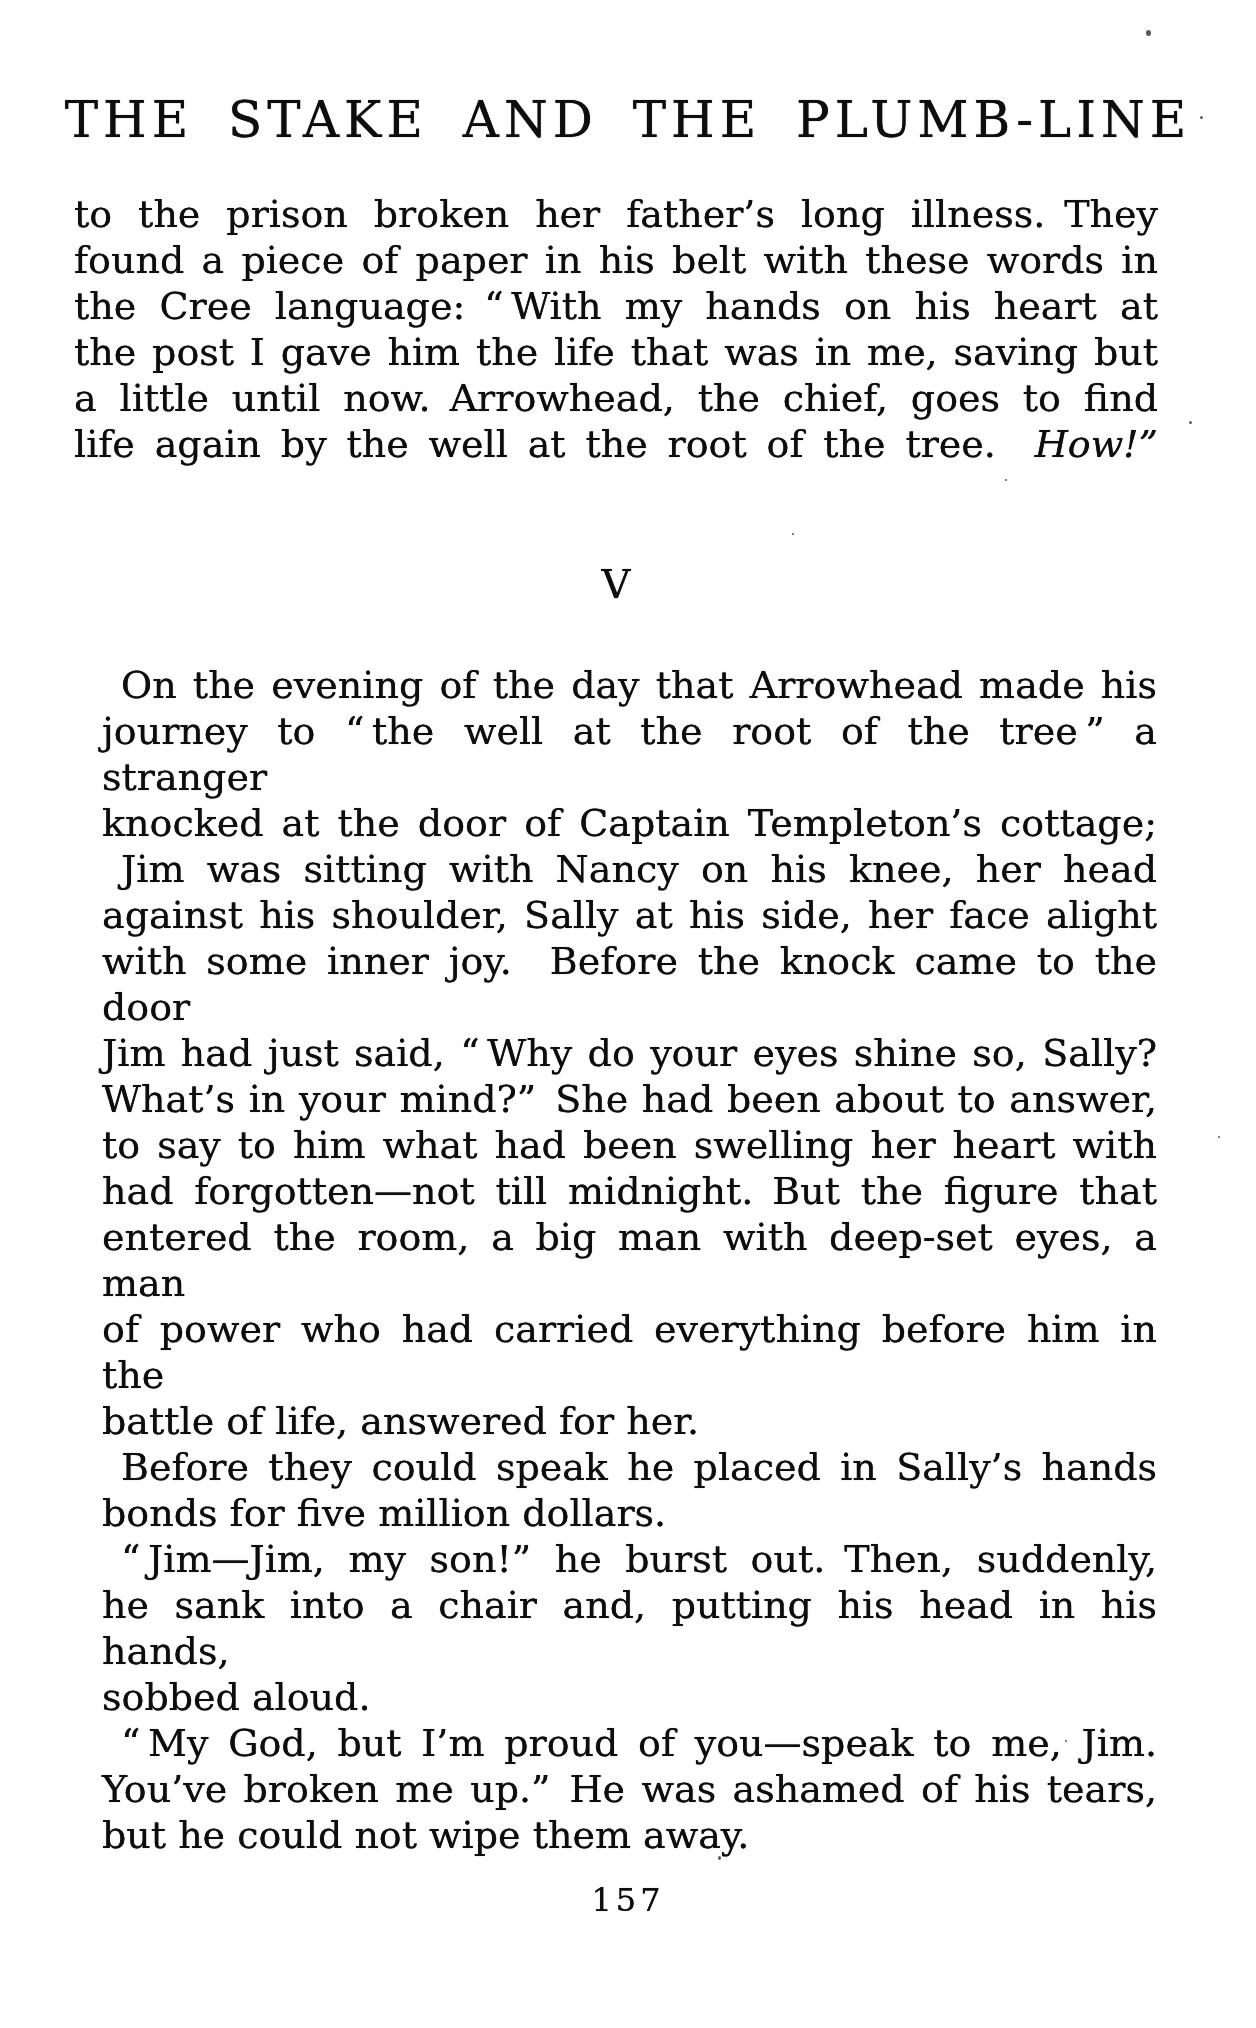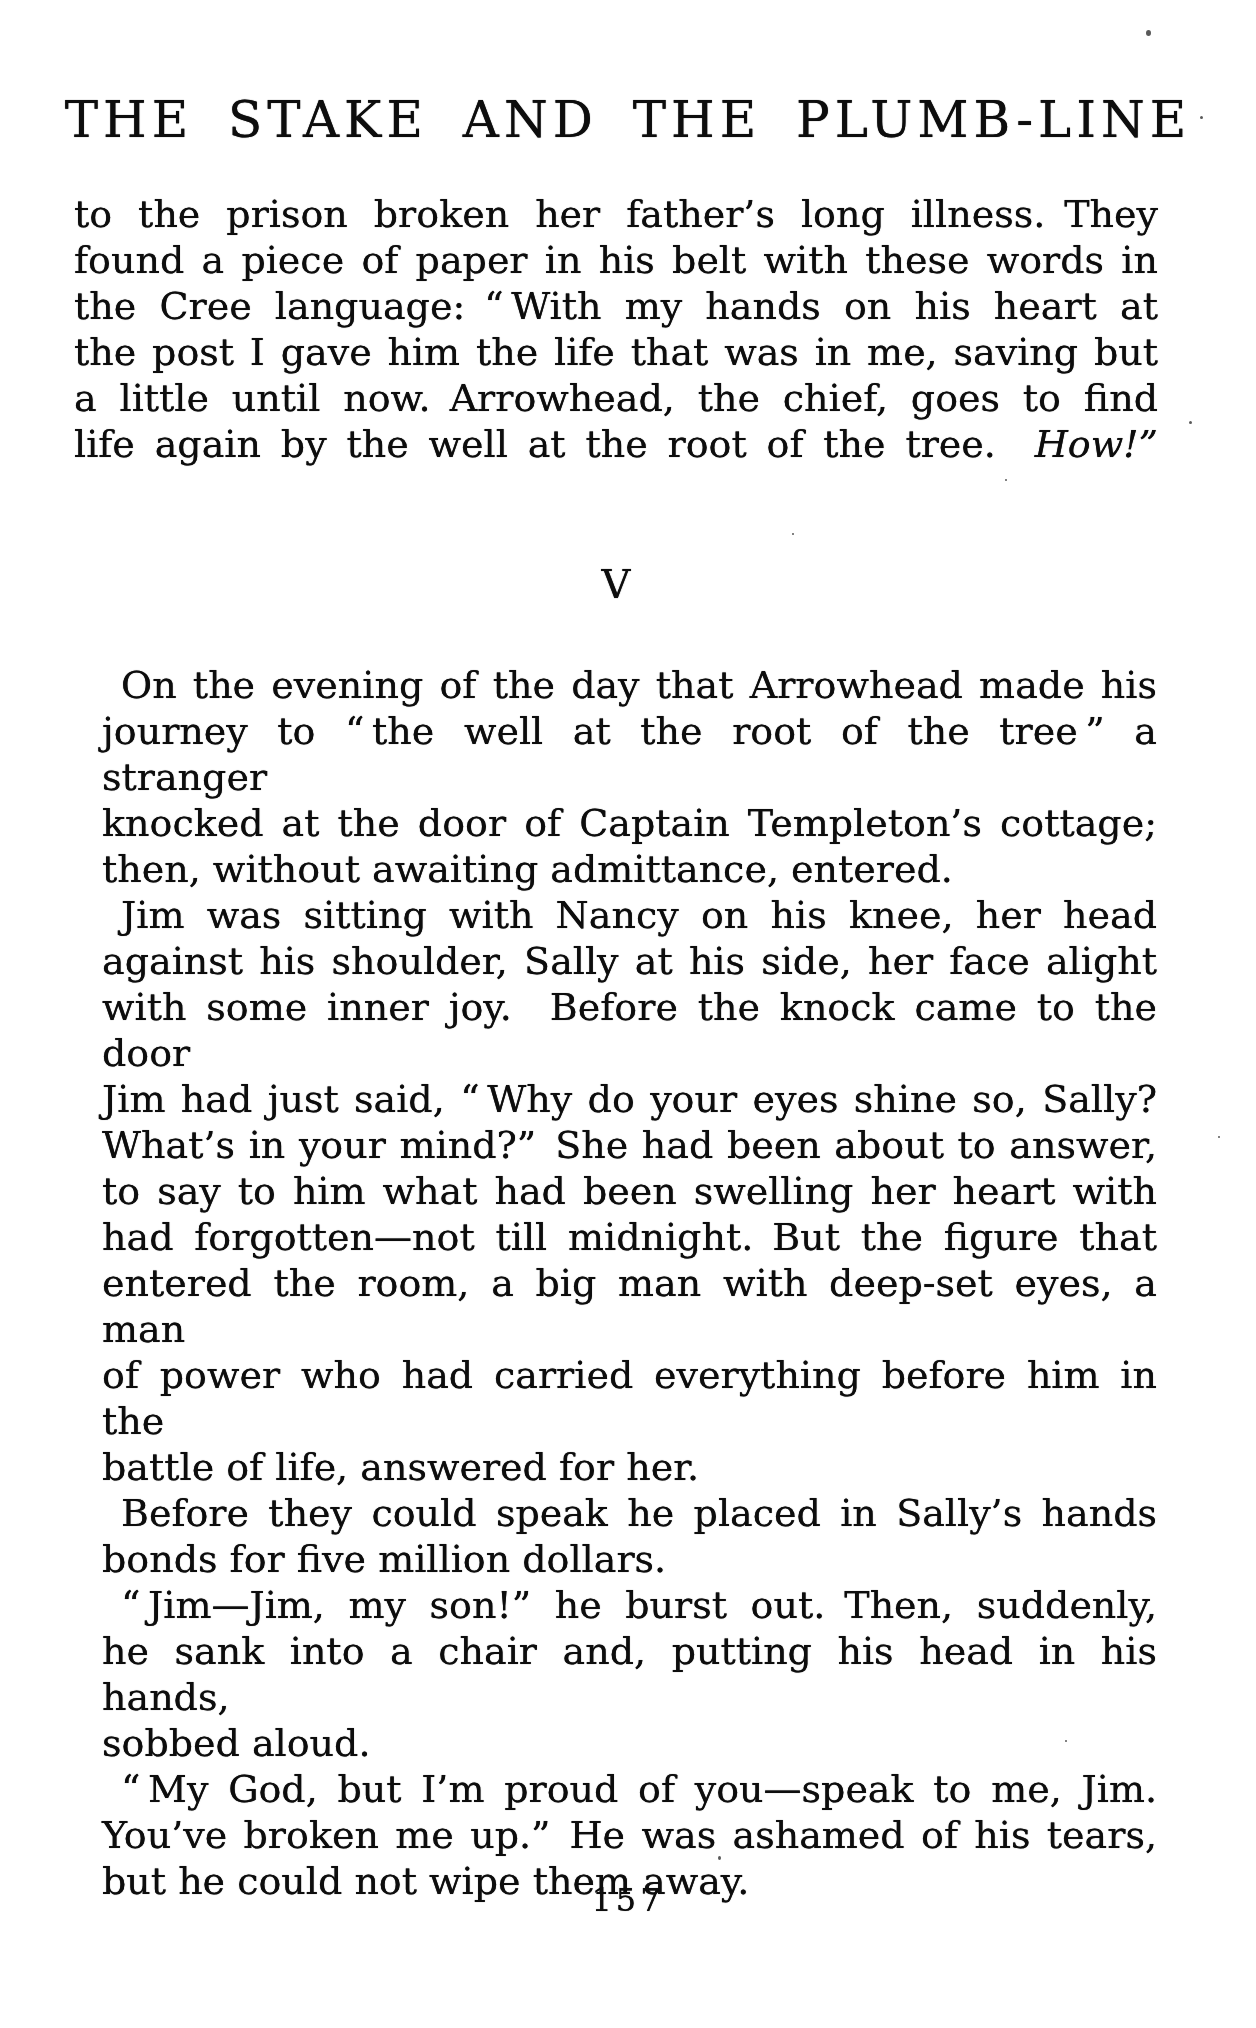--- a/index.html
+++ b/index.html
@@ -90,21 +90,20 @@
     </section>
 
     <h2 class="section-heading">V</h2>
 
     <div class="par-rest">
 
       <section class="par">
         <div class="ln indent">On the evening of the day that Arrowhead made his</div>
         <div class="ln">journey to “ the well at the root of the tree ” a stranger</div>
         <div class="ln">knocked at the door of Captain Templeton’s cottage;</div>
-        <div class="ln last">then, without awaiting admittance, entered.</div>
       </section>
 
       <section class="par">
         <div class="ln indent">Jim was sitting with Nancy on his knee, her head</div>
         <div class="ln">against his shoulder, Sally at his side, her face alight</div>
         <div class="ln">with some inner joy. Before the knock came to the door</div>
         <div class="ln">Jim had just said, “ Why do your eyes shine so, Sally?</div>
         <div class="ln">What’s in your mind?” She had been about to answer,</div>
         <div class="ln">to say to him what had been swelling her heart with</div>
         <div class="ln">had forgotten—not till midnight. But the figure that</div>

